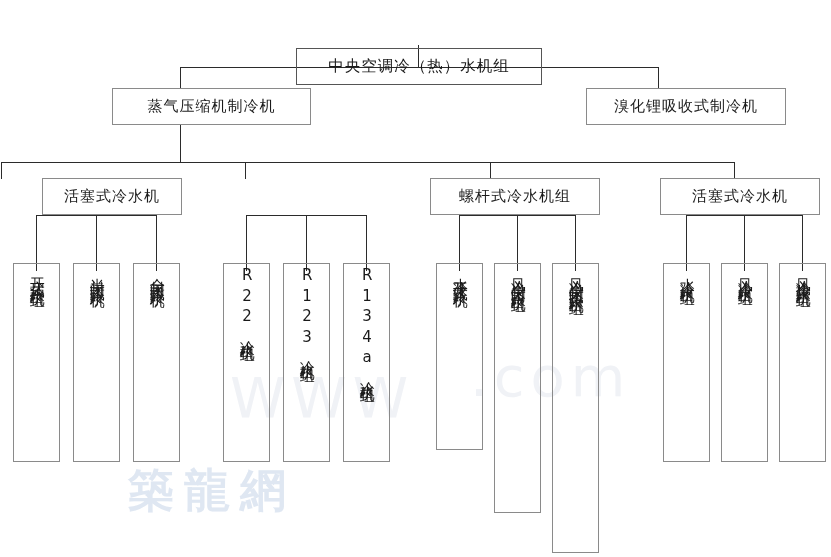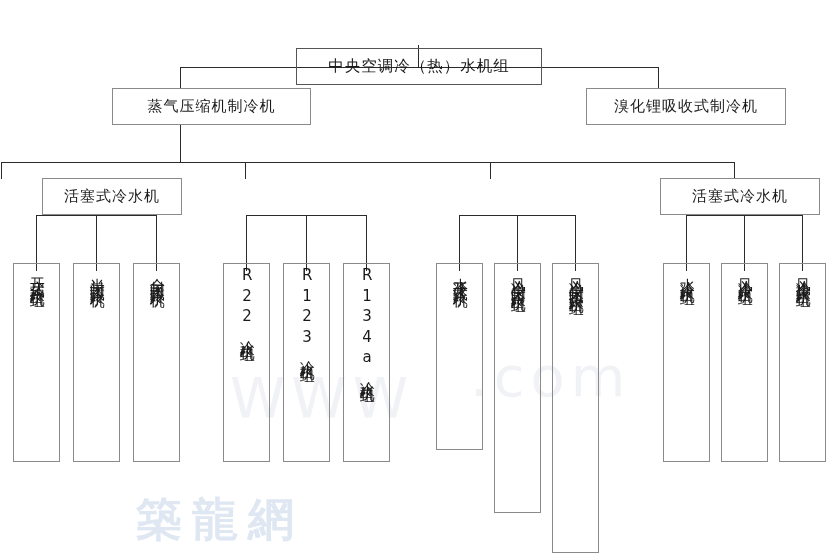--- a/index.html
+++ b/index.html
@@ -85,21 +85,21 @@
     color: #1a1a1a;
   }
 </style>
 </head>
 <body>
 
 <div id="chart-root">
 
   <div class="wm-faint" style="left:230px; top:365px;">WWW</div>
   <div class="wm-faint" style="left:470px; top:344px;">.com</div>
-  <div class="wm-brand" style="left:136px; top:460px;margin-top:29px;">築龍網</div>
+  <div class="wm-brand" style="left:128px; top:460px;">築龍網</div>
 
   <div class="ln v" style="left:418px; top:45px; height:22px;"></div>
 
   <div class="ln h" style="left:180px; top:67px; width:478px;"></div>
 
   <div class="ln v" style="left:180px; top:67px; height:22px;"></div>
   <div class="ln v" style="left:658px; top:67px; height:22px;"></div>
 
   <div class="ln v" style="left:180px; top:124px; height:38px;"></div>
 
@@ -137,20 +137,23 @@
   <div class="box h-box" style="left:112px; top:88px; width:199px; height:37px;">
     <span>蒸气压缩机制冷机</span>
   </div>
   <div class="box h-box" style="left:565px; top:88px; width:200px; height:37px;margin-left:21px;">
     <span>溴化锂吸收式制冷机</span>
   </div>
 
   <div class="box h-box" style="left:42px; top:178px; width:140px; height:37px;">
     <span>活塞式冷水机</span>
   </div>
+  <div class="box h-box" style="left:430px; top:178px; width:170px; height:37px;">
+    <span>螺杆式冷水机组</span>
+  </div>
   <div class="box h-box" style="left:660px; top:178px; width:160px; height:37px;">
     <span>活塞式冷水机</span>
   </div>
 
   <div class="box v-box" style="left:13px; top:263px; width:47px; height:199px;">
     <span class="v-text">开启式冷水机组</span>
   </div>
   <div class="box v-box" style="left:73px; top:263px; width:47px; height:199px;">
     <span class="v-text">半封闭式冷水机</span>
   </div>

